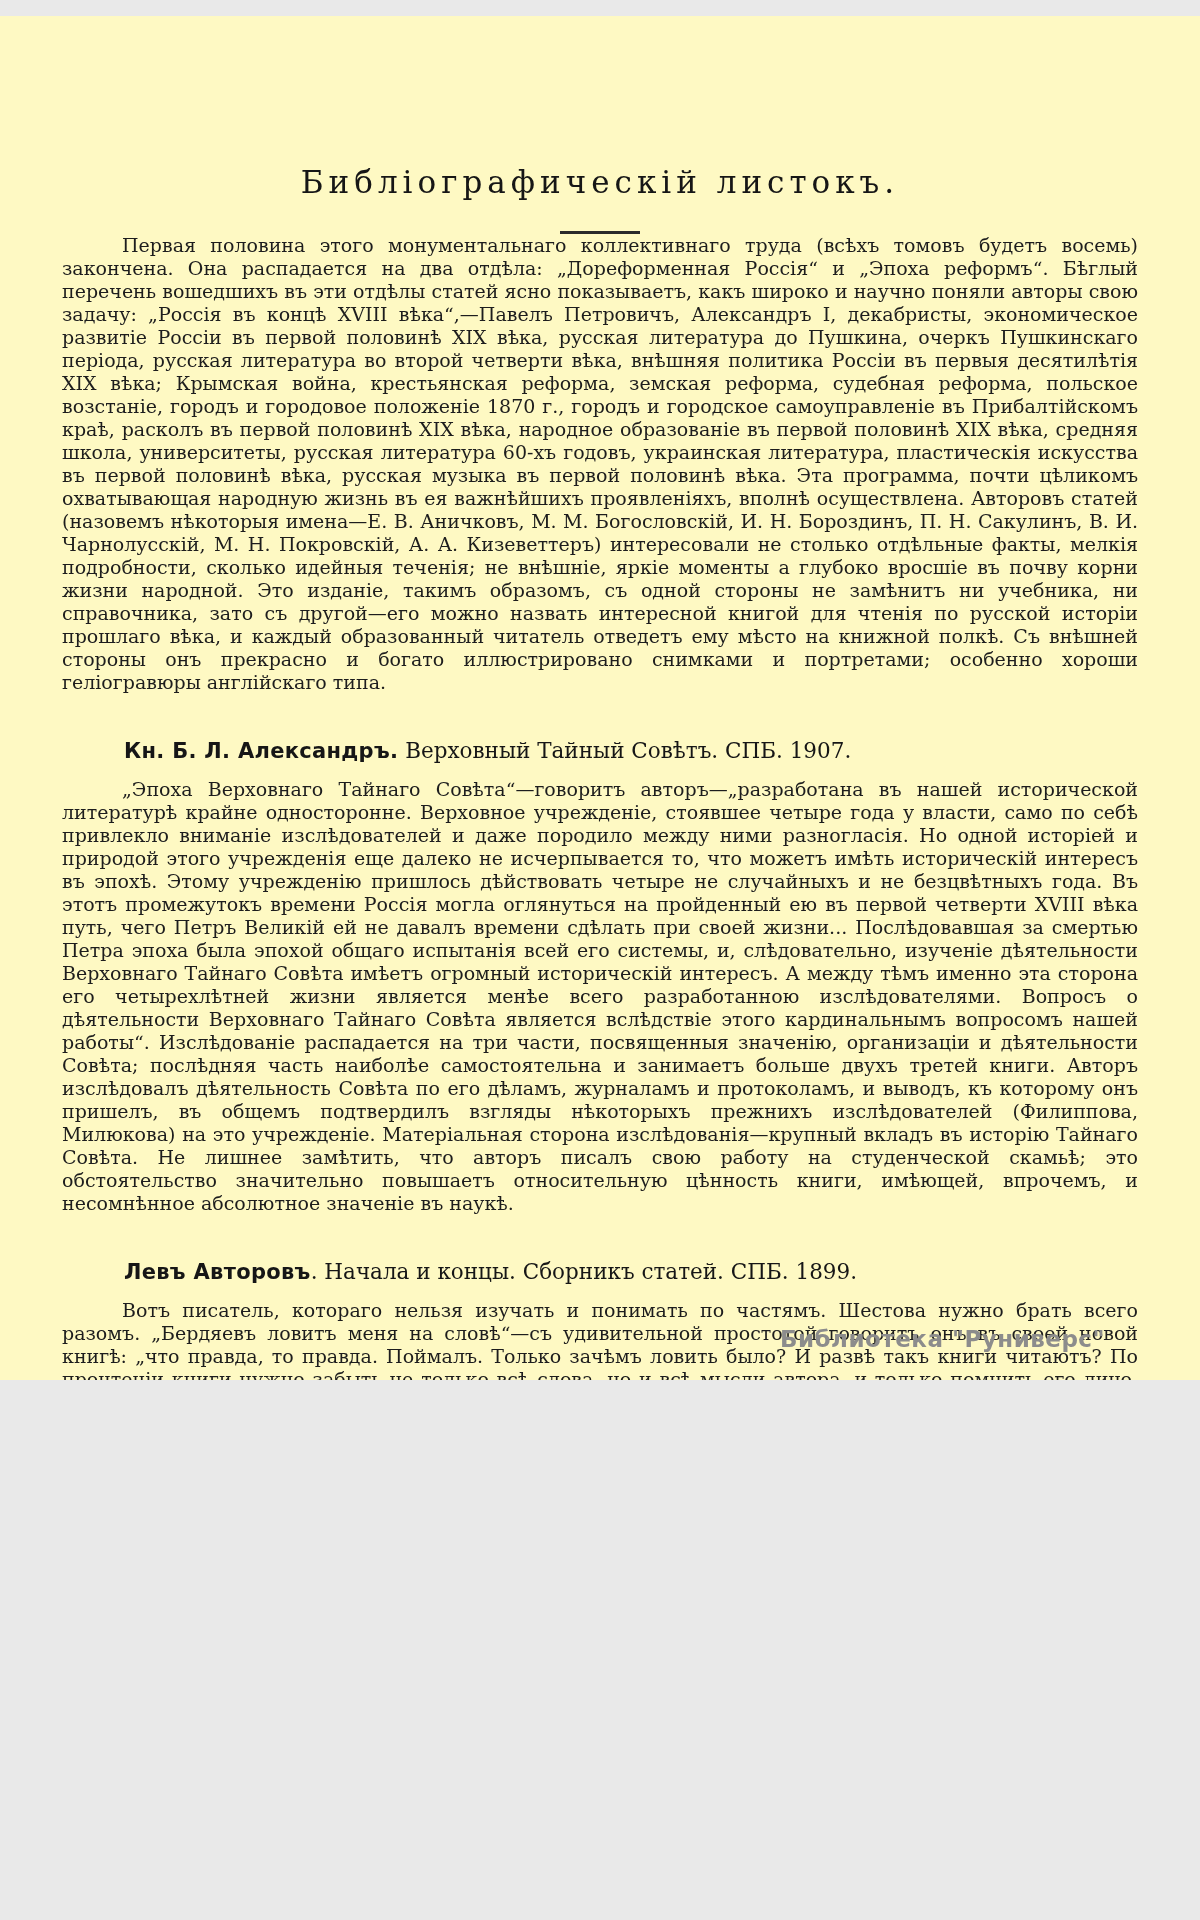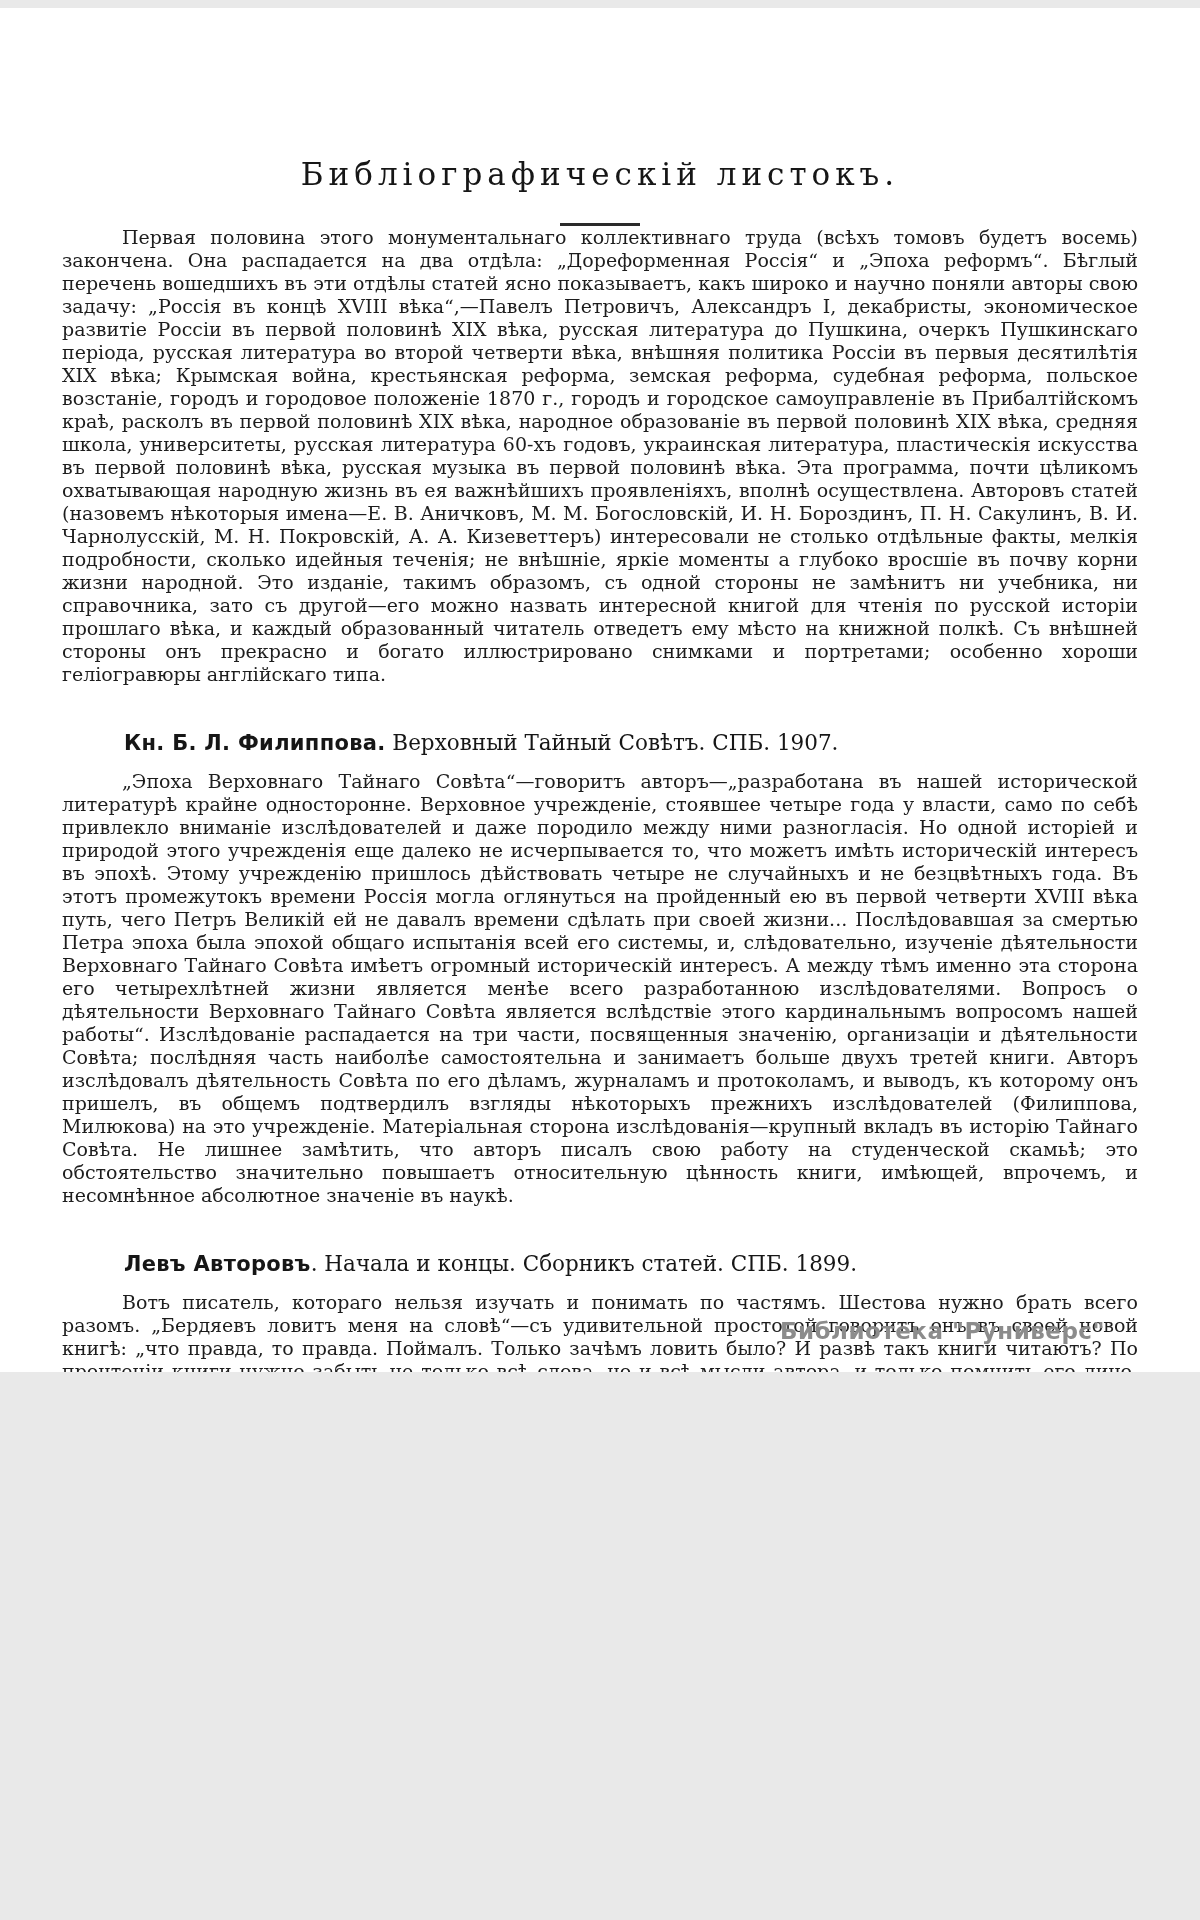--- a/index.html
+++ b/index.html
@@ -4,22 +4,22 @@
 <style>
   html, body {
     margin: 0;
     padding: 0;
     background: #e9e9e9;
   }
   .page {
     position: relative;
     width: 1200px;
     height: 1364px;
-    margin: 8px auto;
-    background: #ffffff;
+    margin: 16px auto;
+    background: #fef9c3;
     box-sizing: border-box;
     padding: 148px 62px 0 62px;
     color: #1c1c1c;
     font-family: "DejaVu Serif", serif;
     overflow: hidden;
   }
   .title {
     margin: 0;
     text-align: center;
     font-family: "DejaVu Serif", serif;
@@ -76,21 +76,21 @@
 
   <h1 class="title">Библіографическій листокъ.</h1>
 
   <div class="rule"></div>
 
   <section class="entry">
     <p class="entry-body">Первая половина этого монументальнаго коллективнаго труда (всѣхъ томовъ будетъ восемь) закончена. Она распадается на два отдѣла: „Дореформенная Россія“ и „Эпоха реформъ“. Бѣглый перечень вошедшихъ въ эти отдѣлы статей ясно показываетъ, какъ широко и научно поняли авторы свою задачу: „Россія въ концѣ XVIII вѣка“,—Павелъ Петровичъ, Александръ I, декабристы, экономическое развитіе Россіи въ первой половинѣ XIX вѣка, русская литература до Пушкина, очеркъ Пушкинскаго періода, русская литература во второй четверти вѣка, внѣшняя политика Россіи въ первыя десятилѣтія XIX вѣка; Крымская война, крестьянская реформа, земская реформа, судебная реформа, польское возстаніе, городъ и городовое положеніе 1870 г., городъ и городское самоуправленіе въ Прибалтійскомъ краѣ, расколъ въ первой половинѣ XIX вѣка, народное образованіе въ первой половинѣ XIX вѣка, средняя школа, университеты, русская литература 60-хъ годовъ, украинская литература, пластическія искусства въ первой половинѣ вѣка, русская музыка въ первой половинѣ вѣка. Эта программа, почти цѣликомъ охватывающая народную жизнь въ ея важнѣйшихъ проявленіяхъ, вполнѣ осуществлена. Авторовъ статей (назовемъ нѣкоторыя имена—Е. В. Аничковъ, М. М. Богословскій, И. Н. Бороздинъ, П. Н. Сакулинъ, В. И. Чарнолусскій, М. Н. Покровскій, А. А. Кизеветтеръ) интересовали не столько отдѣльные факты, мелкія подробности, сколько идейныя теченія; не внѣшніе, яркіе моменты а глубоко вросшіе въ почву корни жизни народной. Это изданіе, такимъ образомъ, съ одной стороны не замѣнитъ ни учебника, ни справочника, зато съ другой—его можно назвать интересной книгой для чтенія по русской исторіи прошлаго вѣка, и каждый образованный читатель отведетъ ему мѣсто на книжной полкѣ. Съ внѣшней стороны онъ прекрасно и богато иллюстрировано снимками и портретами; особенно хороши геліогравюры англійскаго типа.</p>
   </section>
 
   <section class="entry">
-    <p class="entry-heading"><b class="hb">Кн. Б. Л. Филиппова.</b><span> Верховный Тайный Совѣтъ. СПБ. 1907.</span></p>
+    <p class="entry-heading"><b class="hb">Кн. Б. Л. Александръ.</b><span> Верховный Тайный Совѣтъ. СПБ. 1907.</span></p>
     <p class="entry-body">„Эпоха Верховнаго Тайнаго Совѣта“—говоритъ авторъ—„разработана въ нашей исторической литературѣ крайне односторонне. Верховное учрежденіе, стоявшее четыре года у власти, само по себѣ привлекло вниманіе изслѣдователей и даже породило между ними разногласія. Но одной исторіей и природой этого учрежденія еще далеко не исчерпывается то, что можетъ имѣть историческій интересъ въ эпохѣ. Этому учрежденію пришлось дѣйствовать четыре не случайныхъ и не безцвѣтныхъ года. Въ этотъ промежутокъ времени Россія могла оглянуться на пройденный ею въ первой четверти XVIII вѣка путь, чего Петръ Великій ей не давалъ времени сдѣлать при своей жизни... Послѣдовавшая за смертью Петра эпоха была эпохой общаго испытанія всей его системы, и, слѣдовательно, изученіе дѣятельности Верховнаго Тайнаго Совѣта имѣетъ огромный историческій интересъ. А между тѣмъ именно эта сторона его четырехлѣтней жизни является менѣе всего разработанною изслѣдователями. Вопросъ о дѣятельности Верховнаго Тайнаго Совѣта является вслѣдствіе этого кардинальнымъ вопросомъ нашей работы“. Изслѣдованіе распадается на три части, посвященныя значенію, организаціи и дѣятельности Совѣта; послѣдняя часть наиболѣе самостоятельна и занимаетъ больше двухъ третей книги. Авторъ изслѣдовалъ дѣятельность Совѣта по его дѣламъ, журналамъ и протоколамъ, и выводъ, къ которому онъ пришелъ, въ общемъ подтвердилъ взгляды нѣкоторыхъ прежнихъ изслѣдователей (Филиппова, Милюкова) на это учрежденіе. Матеріальная сторона изслѣдованія—крупный вкладъ въ исторію Тайнаго Совѣта. Не лишнее замѣтить, что авторъ писалъ свою работу на студенческой скамьѣ; это обстоятельство значительно повышаетъ относительную цѣнность книги, имѣющей, впрочемъ, и несомнѣнное абсолютное значеніе въ наукѣ.</p>
   </section>
 
   <section class="entry">
     <p class="entry-heading"><b class="hb">Левъ Авторовъ</b><span>. Начала и концы. Сборникъ статей. СПБ. 1899.</span></p>
     <p class="entry-body">Вотъ писатель, котораго нельзя изучать и понимать по частямъ. Шестова нужно брать всего разомъ. „Бердяевъ ловитъ меня на словѣ“—съ удивительной простотой говоритъ онъ въ своей новой книгѣ: „что правда, то правда. Поймалъ. Только зачѣмъ ловить было? И развѣ такъ книги читаютъ? По прочтеніи книги нужно забыть не только всѣ слова, но и всѣ мысли автора, и только помнить его лицо. Вѣдь слова и мысли только несовершенныя средства общенія. Нельзя душу ни сфотографировать, ни нарисовать, ну и обращаются къ слову. Давно чувствую, что мысль изреченная есть ложь..“. „Помни,—говоритъ онъ въ другомъ мѣстѣ,—„что собесѣдникъ твой и хотѣлъ бы, да не можетъ иначе проявить себя, какъ прибѣгая къ готовымъ формамъ рѣчи. Приглядывайся къ выраженію его лица, прислушивайся къ интонаціи его голоса—это поможетъ тебѣ сквозь слова проникнуть къ его душѣ. Не только въ устной бесѣдѣ, но даже въ написанной книгѣ можно подслушать звукъ, даже и тембръ голоса автора и подмѣтить мельчайшіе оттѣнки выраженія глазъ и лица его“.</p>
   </section>
 
   <div class="watermark">Библиотека "Руниверс"</div>
 

